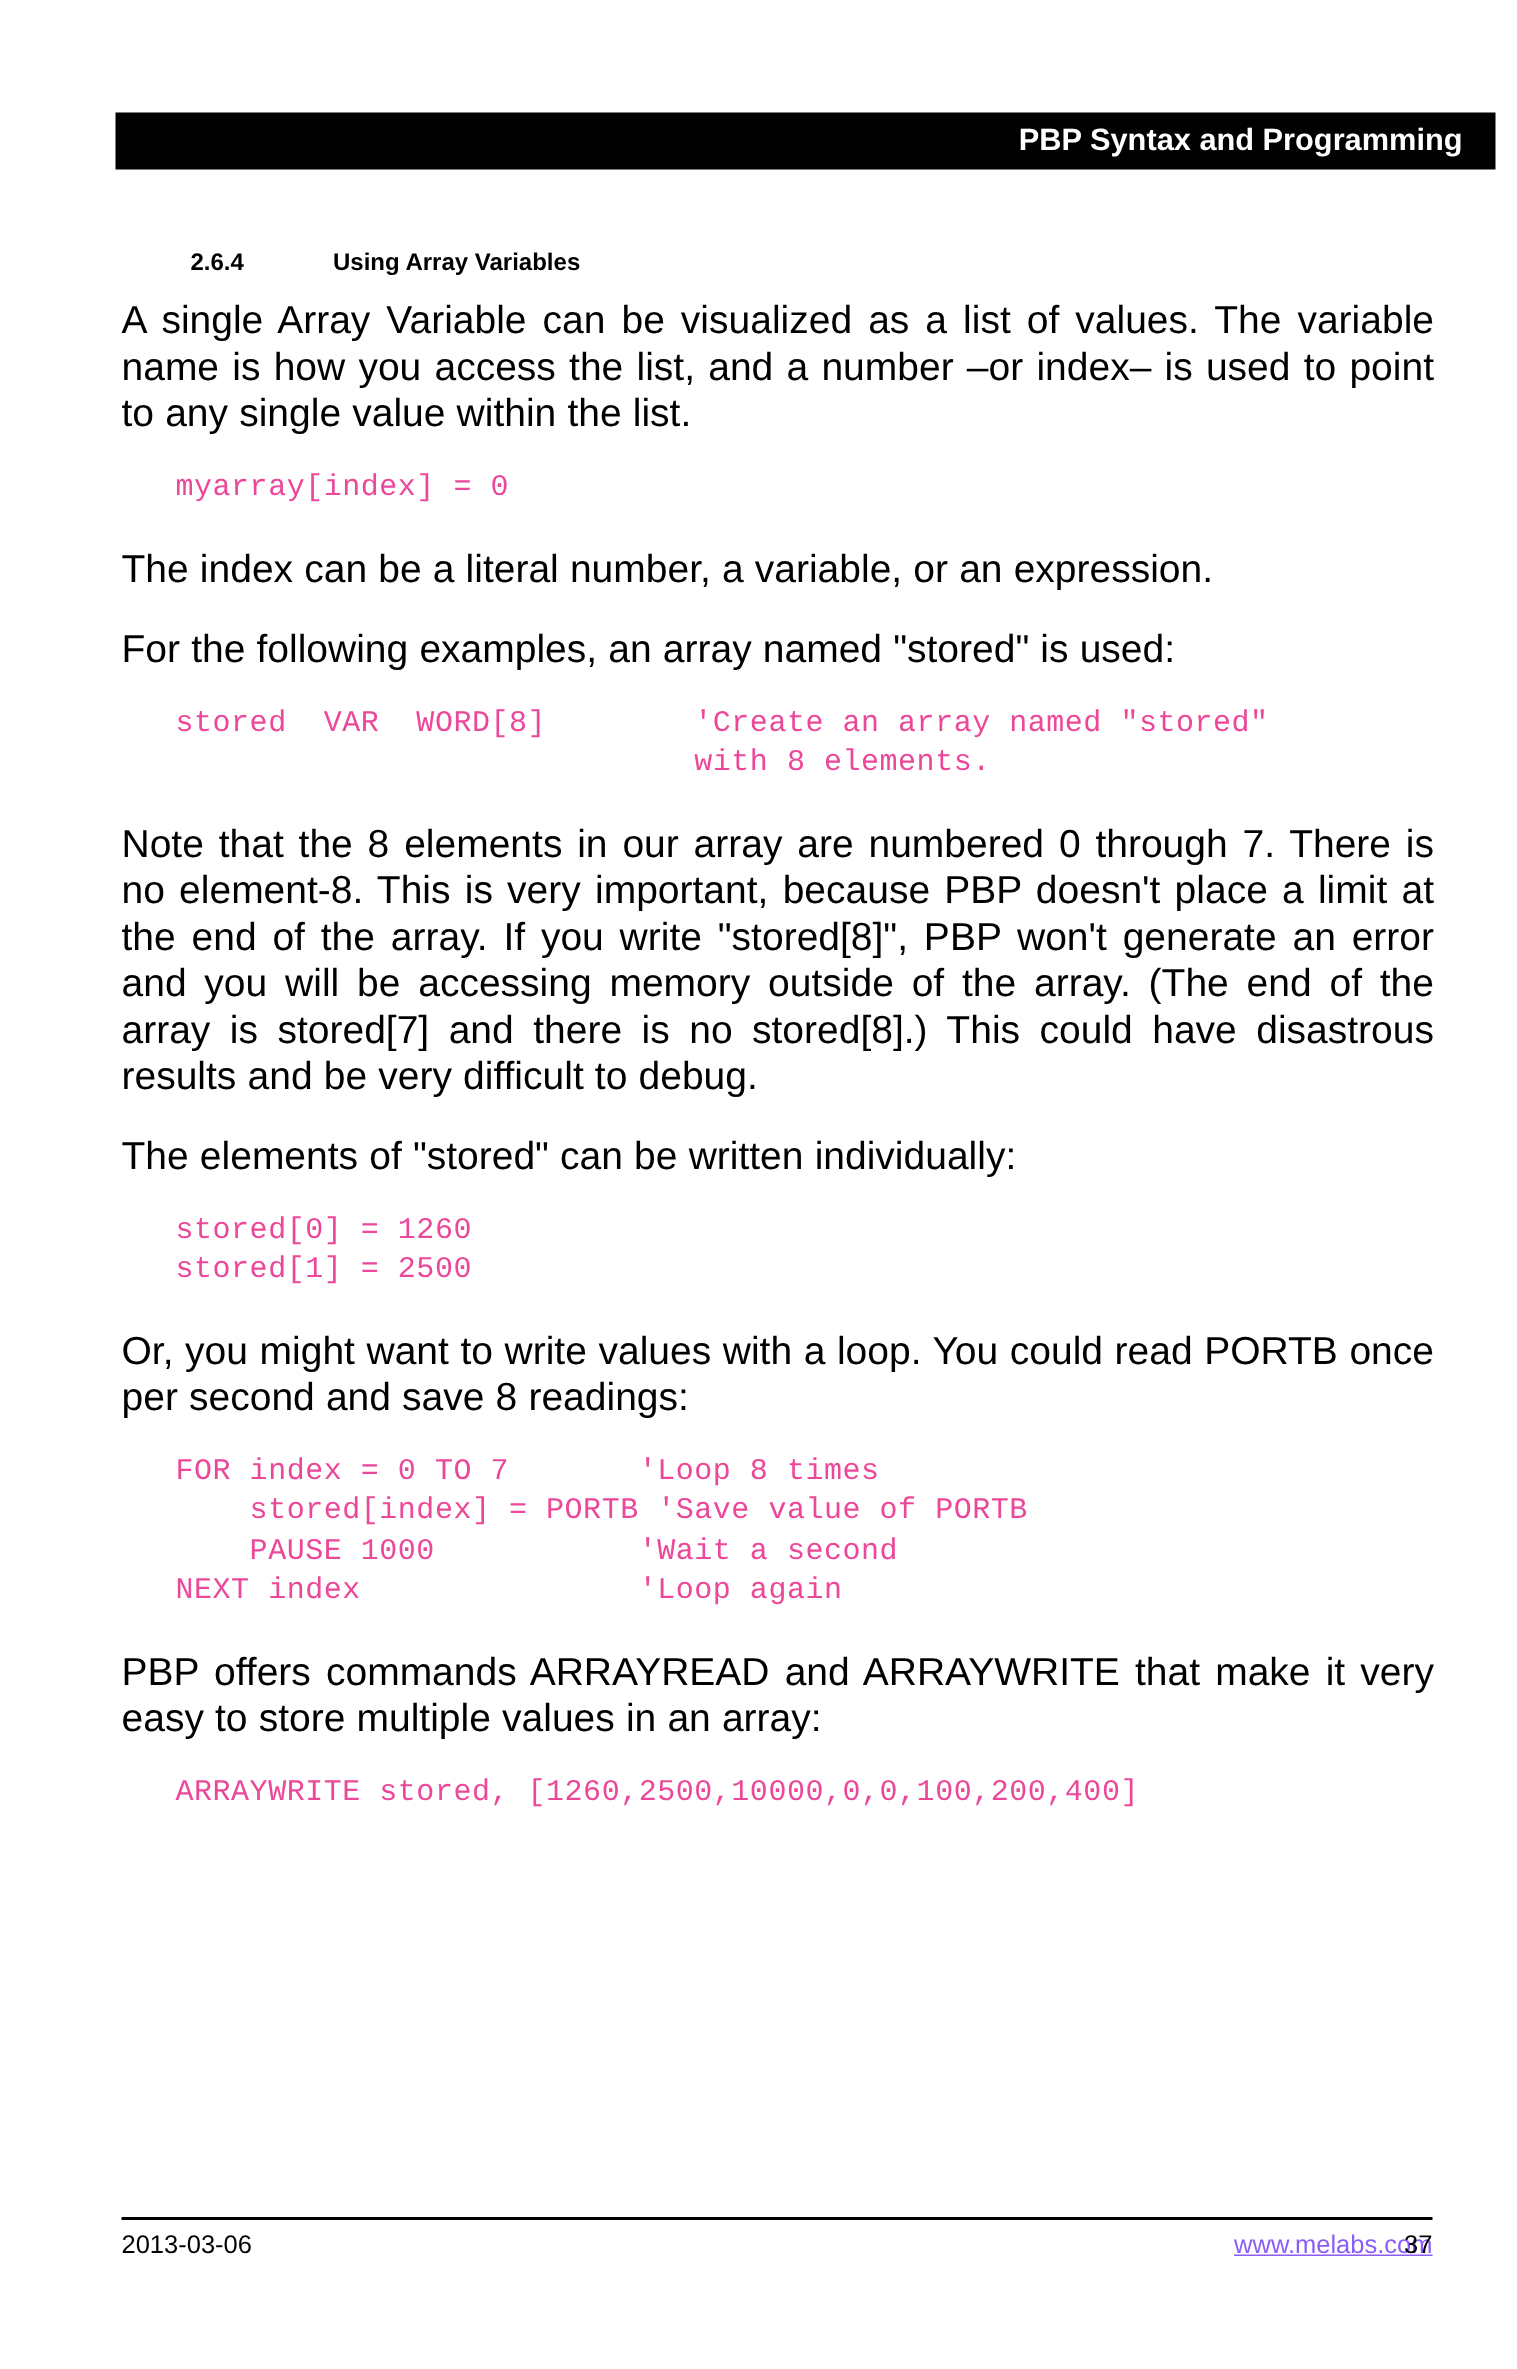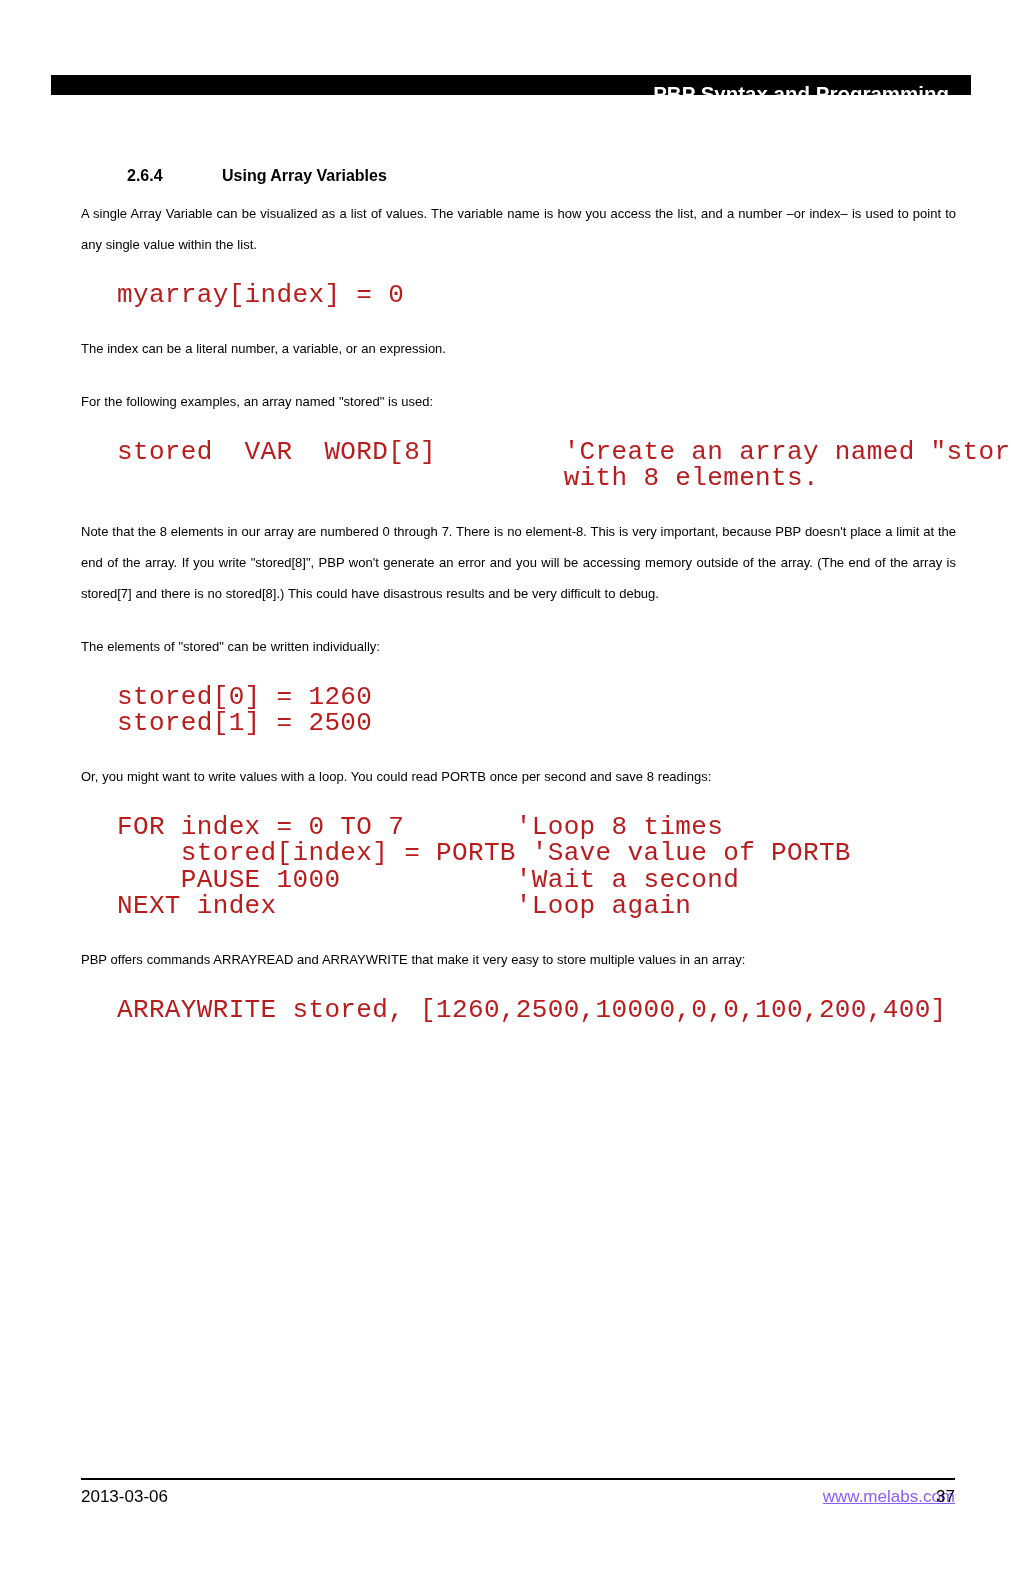--- a/index.html
+++ b/index.html
@@ -36,24 +36,24 @@
   }
   .doc-title .tm {
     font-size: 15px;
     vertical-align: 6px;
     font-weight: bold;
   }
 
   
   .header-bar {
     position: absolute;
-    left: 51px;
+    left: 77px;
     top: 75px;
     width: 920px;
-    height: 20px;
+    height: 38px;
     background: #000000;
   }
   .header-bar-text {
     position: absolute;
     right: 22px;
     top: 7px;
     color: #ffffff;
     font-size: 20.5px;
     font-weight: bold;
     white-space: nowrap;
@@ -77,33 +77,33 @@
   
   .content {
     position: absolute;
     left: 81px;
     top: 198px;
     width: 875px;
   }
 
   p.body {
     margin: 0 0 22px 0;
-    font-size: 13px;
+    font-size: 26px;
     line-height: 31px;
     text-align: justify;
     text-justify: inter-word;
     word-spacing: 0.2px;
   }
 
   pre.code {
     margin: 0;
     font-family: "Liberation Mono", "DejaVu Sans Mono", monospace;
-    font-size: 26px;
+    font-size: 20px;
     line-height: 26.5px;
-    color: #b91c1c;
+    color: #ec4899;
     white-space: pre;
     letter-spacing: 0.35px;
   }
 
   .code-block { margin: 0 0 24px 0; padding-left: 36px; }
 
   
   .footer-rule {
     position: absolute;
     left: 81px;

